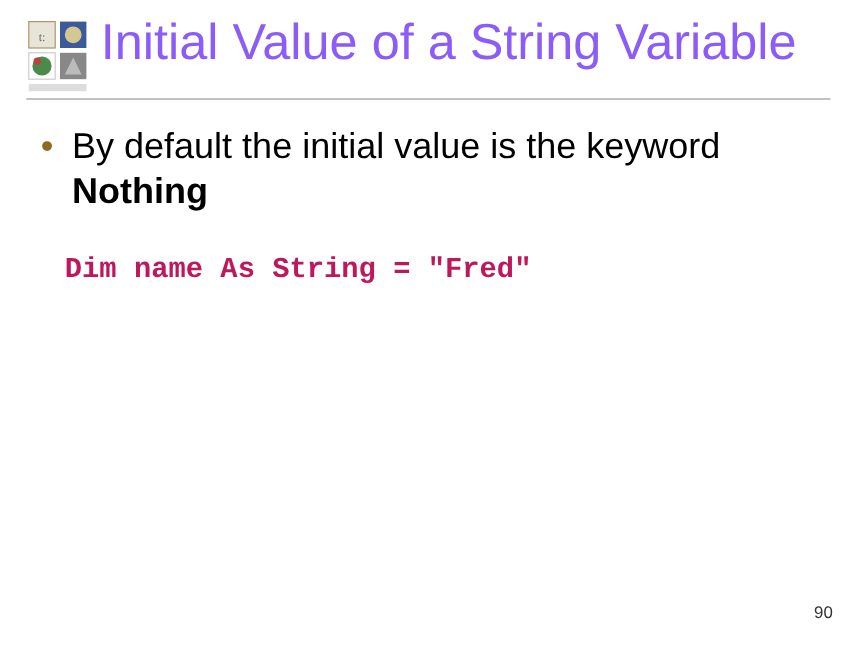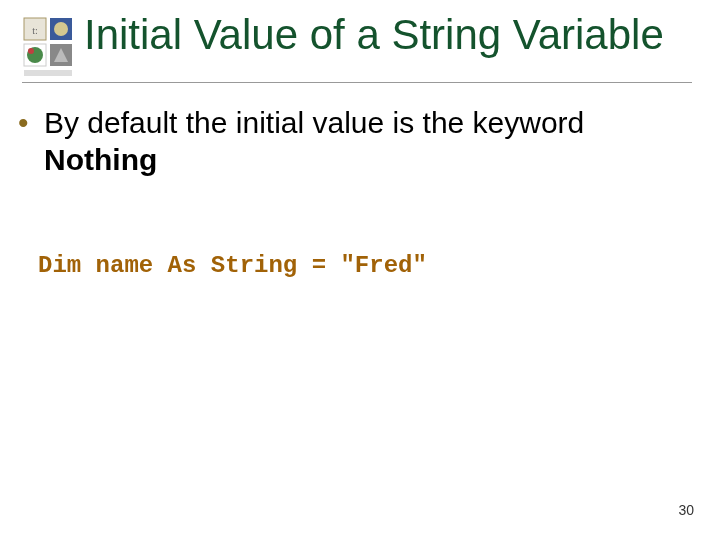--- a/index.html
+++ b/index.html
@@ -18,31 +18,31 @@
   }
   .logo {
     width: 60px;
     height: 62px;
     flex-shrink: 0;
     margin-top: 4px;
   }
   .title {
     font-size: 42px;
     line-height: 1.08;
-    color: #14532d;
+    color: #8b5cf6;
     font-weight: 400;
     margin-left: 6px;
   }
   .title-rule {
     margin: 4px 28px 0 22px;
     border: none;
     border-top: 1px solid #999;
   }
   .content {
-    padding: 22px 28px 0 14px;
+    padding: 22px 28px 0 30px;
   }
   .bullet-list {
     list-style: none;
     font-size: 30px;
     line-height: 1.22;
     color: #000;
   }
   .bullet-list li {
     position: relative;
     padding-left: 30px;
@@ -51,25 +51,25 @@
   .bullet-list li::before {
     content: "•";
     position: absolute;
     left: 4px;
     top: 0;
     color: #8a6b1f;
     font-size: 30px;
   }
   .kw { font-weight: 700; }
   .code-block {
-    margin: 74px 0 0 24px;
+    margin: 34px 0 0 24px;
     font-family: "Courier New", Courier, monospace;
     font-size: 24px;
     font-weight: 700;
-    color: #a16207;
+    color: #be185d;
   }
   .page-num {
     position: absolute;
     right: 26px;
     bottom: 22px;
     font-size: 14px;
     color: #333;
   }
 </style>
 </head>
@@ -95,13 +95,13 @@
 <div class="content">
   <ul class="bullet-list">
     <li>
       <span>By default the initial value is the keyword </span><span class="kw">Nothing</span><span></span>
     </li>
   </ul>
 
   <div class="code-block">Dim name As String = "Fred"</div>
 </div>
 
-<div class="page-num">30</div>
+<div class="page-num">90</div>
 
 </body></html>

